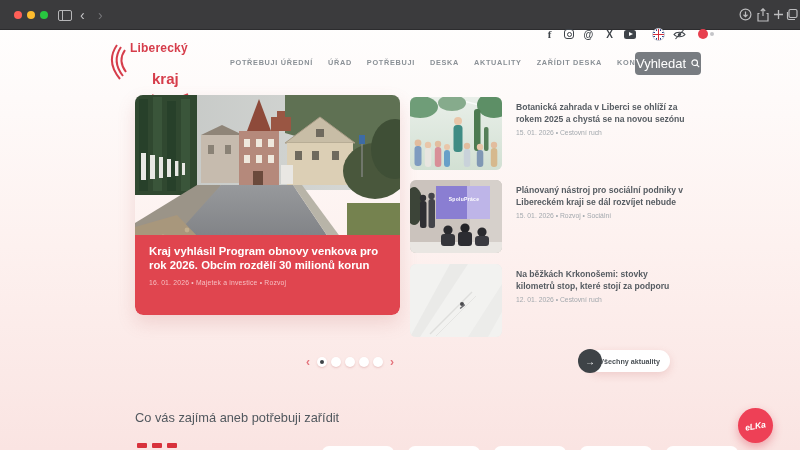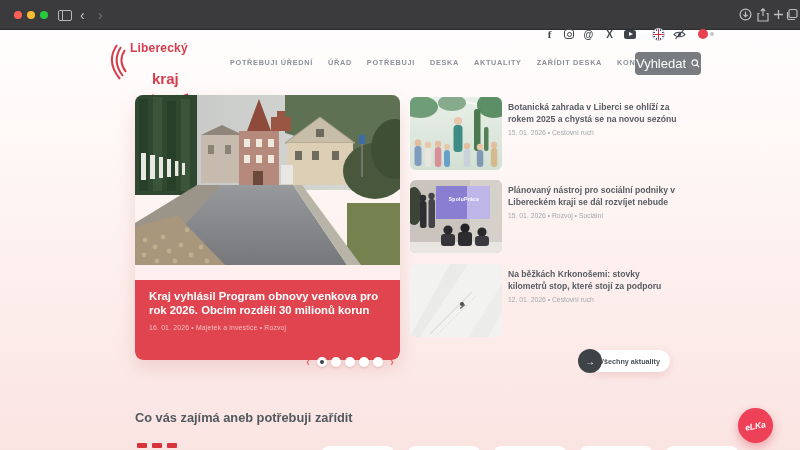--- a/index.html
+++ b/index.html
@@ -45,47 +45,47 @@
   .logo-l1 { font-size:12px; letter-spacing:.2px; }
   .logo-l2 { font-size:15px; margin-left:22px; margin-top:17px; }
 
   .nav { position:absolute; left:230px; top:58px; display:flex; gap:15px; }
   .nav-item { font-size:7.3px; letter-spacing:.7px; color:#8a9096; font-weight:bold; cursor:pointer; white-space:nowrap; }
 
   .searchbtn { position:absolute; left:627px; top:52px; width:66px; height:23px; background:#787c81; border-radius:4px;
                display:flex; align-items:center; justify-content:center; gap:5px; color:#ffffff; font-size:13px; cursor:pointer;margin-left:8px; }
 
   
-  .hero { position:absolute; left:135px; top:95px; width:265px; height:265px; border-radius:8px; overflow:hidden;
+  .hero { position:absolute; left:135px; top:95px; width:265px; height:220px; border-radius:8px; overflow:hidden;
           box-shadow:0 8px 18px rgba(190,90,90,.18); cursor:pointer; }
   .hero-panel { position:absolute; left:0; bottom:0; width:265px; height:80px; background:#e0454f; border-radius:0 0 8px 8px; padding:9px 14px; }
   .hero-title { color:#ffffff; font-weight:bold; font-size:11.3px; line-height:1.28; width:238px; }
   .hero-meta { color:#f6bfc2; font-size:6.8px; margin-top:6px; letter-spacing:.2px; }
 
   .dots { position:absolute; left:303px; top:356px; display:flex; align-items:center; gap:4px; }
   .dots .chev { color:#e4737c; font-size:12px; line-height:12px; padding:0 3px; cursor:pointer; font-weight:bold; }
   .dot { width:10px; height:10px; border-radius:50%; background:#ffffff; box-shadow:0 1px 2px rgba(180,80,80,.25); cursor:pointer; position:relative; }
   .dot.active::after { content:""; position:absolute; left:3px; top:3px; width:4px; height:4px; border-radius:50%; background:#3e4347; }
 
   
   .news-item { position:absolute; left:410px; width:285px; height:74px; cursor:pointer; }
   .thumb { position:absolute; left:0; top:0; width:92px; height:73px; border-radius:6px; overflow:hidden; background:#e8e8e6; }
-  .news-text { position:absolute; left:98px; top:5px; width:172px; }
+  .news-text { position:absolute; left:106px; top:5px; width:172px; }
   .news-title { font-size:8.6px; font-weight:bold; color:#565c62; line-height:1.35; }
   .news-meta { font-size:6.8px; color:#a3a9ae; margin-top:4px; }
   .slide-label { position:absolute; left:30px; top:16px; width:48px; text-align:center; font-size:5px; font-weight:bold; color:#ffffff; letter-spacing:.3px; }
 
   .allnews { position:absolute; left:578px; top:349px; height:24px; display:flex; align-items:center; cursor:pointer; }
   .allnews .pill { position:absolute; left:10px; top:1px; height:22px; width:82px; background:#ffffff; border-radius:11px;
                    box-shadow:0 3px 8px rgba(190,90,90,.2); display:flex; align-items:center; justify-content:flex-end; padding-right:10px;
                    font-size:7.2px; font-weight:bold; color:#4c5257; }
   .allnews .circ { position:absolute; left:0; top:0; width:24px; height:24px; border-radius:50%; background:#3e4347; color:#fff;
                    display:flex; align-items:center; justify-content:center; font-size:10px; z-index:2; }
 
-  .section-h { position:absolute; left:135px; top:410px; font-size:12.8px; font-weight:bold; color:#51585e; }
+  .section-h { position:absolute; left:135px; top:410px; font-size:12.8px; font-weight:normal; color:#51585e; }
 
   .dash { position:absolute; top:443px; width:10px; height:4.5px; background:#d8323c; border-radius:1px; }
   .cardtop { position:absolute; top:446px; width:72px; height:8px; background:#ffffff; border-radius:7px 7px 0 0; opacity:.95; cursor:pointer; }
 
   .elka { position:absolute; left:738px; top:408px; width:35px; height:35px; border-radius:50%; background:#ee4056;
           box-shadow:0 4px 10px rgba(220,60,80,.4); display:flex; align-items:center; justify-content:center; cursor:pointer; }
   .elka span { color:#ffffff; font-weight:bold; font-style:italic; font-size:8.5px; transform:rotate(-10deg); }
 </style>
 </head>
 <body>

